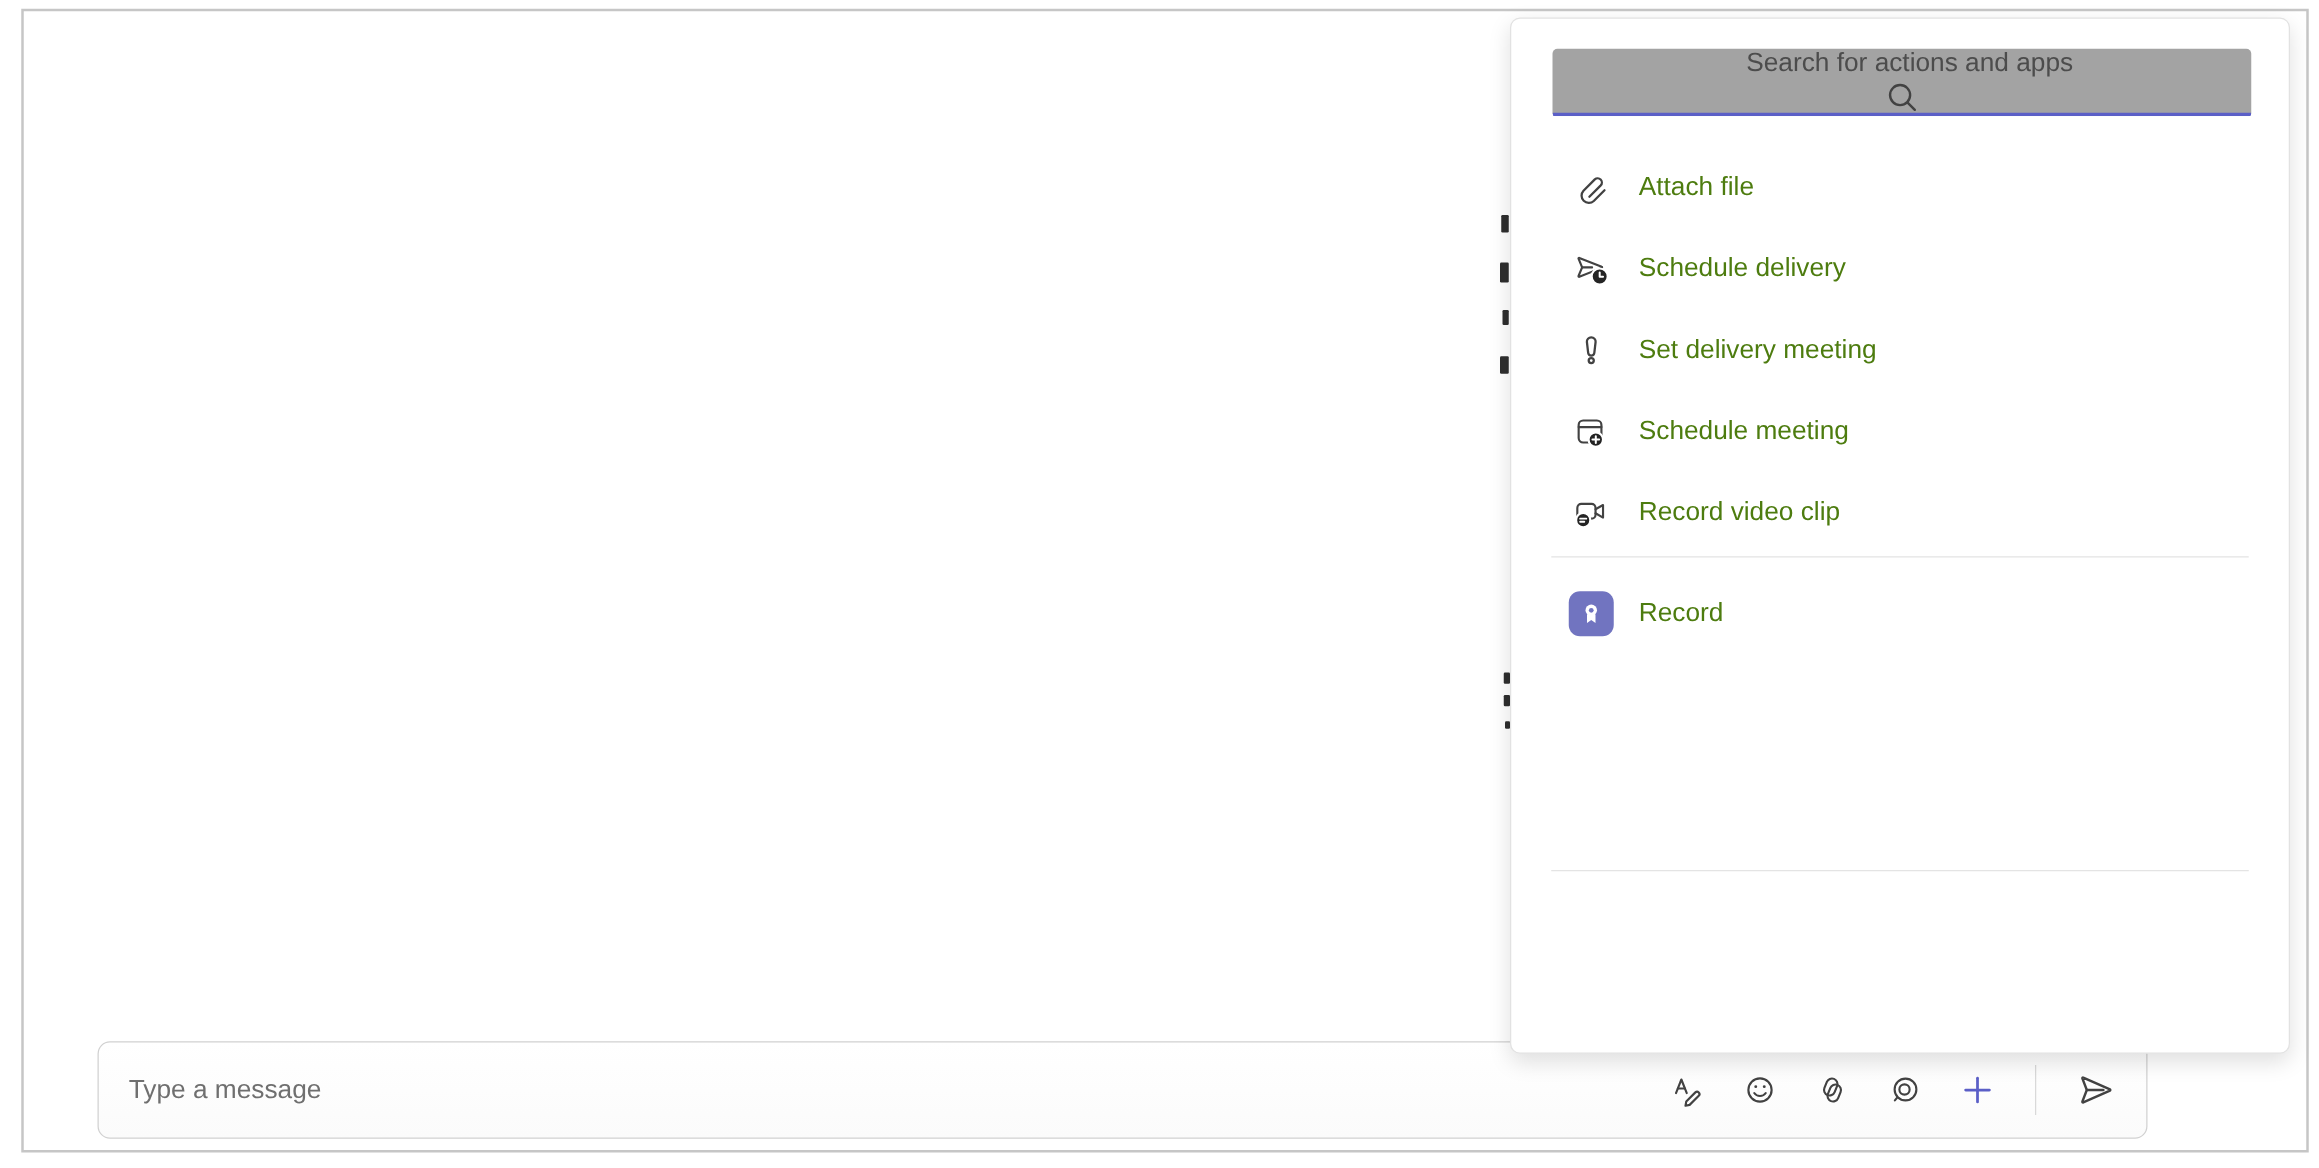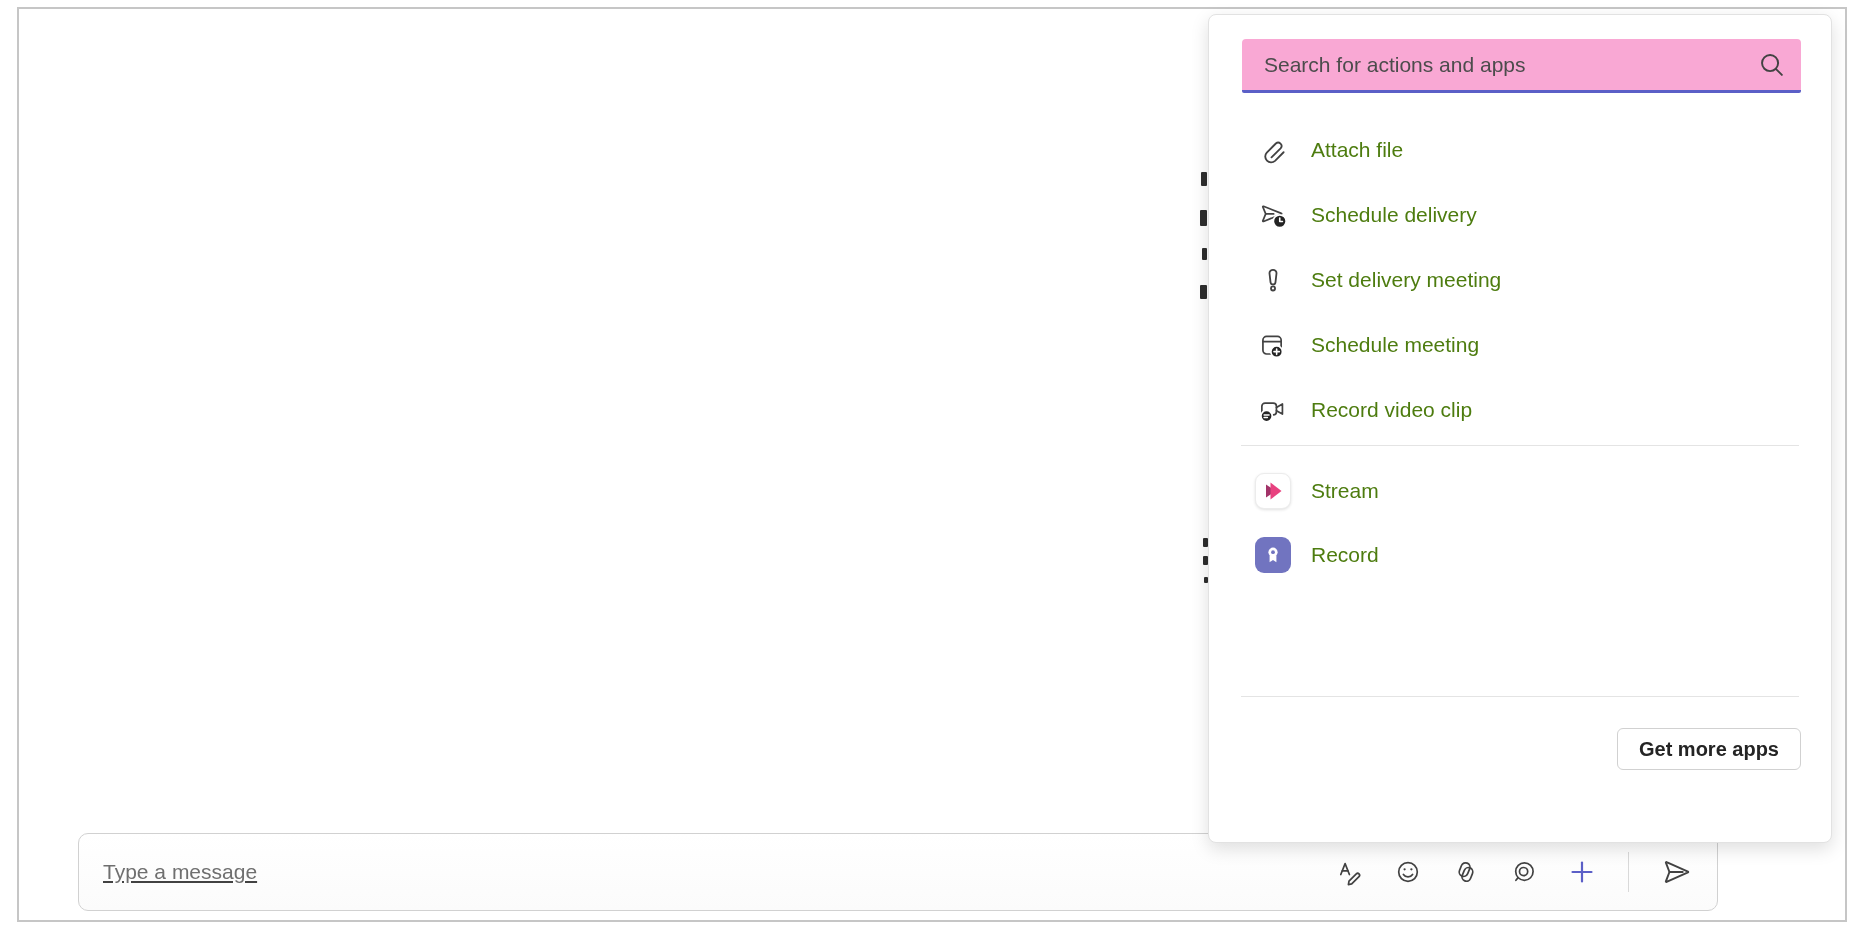--- a/index.html
+++ b/index.html
@@ -18,43 +18,42 @@
   .compose-box {
     position: absolute; left: 78px; top: 833px; width: 1640px; height: 78px;
     border: 1px solid #d1d1d1; border-radius: 10px;
     background: linear-gradient(#ffffff, #fbfbfb); z-index: 2;
   }
   .compose-input {
     position: absolute; left: 10px; top: 0; height: 100%; width: 900px;
     border: none; outline: none; background: transparent;
     font-family: "Liberation Sans", sans-serif; font-size: 21px; color: #424242;
     padding-left: 14px;
-    text-decoration: underline;
   }
   .compose-input::placeholder { color: #6f6f6f; opacity: 1; }
   .compose-toolbar {
     position: absolute; right: 24px; top: 50%; transform: translateY(-50%);
     display: flex; align-items: center; gap: 30px; z-index: 2;
   }
   .tbtn {
     background: none; border: none; padding: 0; cursor: pointer;
     width: 28px; height: 28px; display: flex; align-items: center; justify-content: center;
   }
   .toolbar-divider { width: 1px; height: 40px; background: #d9d9d9; margin: 0 2px; }
 
   
   .popup {
     position: absolute; left: 1208px; top: 14px; width: 624px; height: 829px;
     background: #ffffff; border: 1px solid #e2e2e2; border-radius: 8px;
     box-shadow: 0 6px 18px rgba(0,0,0,0.13); z-index: 5;
   }
   .search-wrap {
     position: absolute; left: 33px; top: 24px; width: 559px; height: 54px;
-    background: #f9a8d4; border-radius: 4px 4px 2px 2px;
-    border-bottom: 3px solid #5b5fc7; display: flex; align-items: center;
+    background: #a3a3a3; border-radius: 4px 4px 2px 2px;
+    border-bottom: 3px solid #5b5fc7; display: flex; align-items: center; flex-direction: column;
   }
   .search-input {
     flex: 1; height: 100%; border: none; outline: none; background: transparent;
     font-family: "Liberation Sans", sans-serif; font-size: 21px; color: #4a4a4a;
     padding-left: 22px;
   }
   .search-input::placeholder { color: #4c4c4c; opacity: 1; }
   .search-icon-box { width: 58px; display: flex; justify-content: center; }
 
   .menu-list { position: absolute; left: 0; top: 102px; width: 100%; }
@@ -226,43 +225,31 @@
         </svg>
       </span>
       <span class="menu-label">Record video clip</span>
     </div>
   </div>
 
   <div class="popup-divider divider-1"></div>
 
   <div class="apps-list">
 
-    <div class="menu-item">
-      <span class="icon-box">
-        <span class="app-tile stream">
-          <svg width="22" height="22" viewBox="0 0 22 22">
-            <polygon points="4,4.5 13.5,11 4,17.5" fill="#a23369"></polygon>
-            <polygon points="8.5,2.5 19.5,11 8.5,19.5" fill="#e8417f"></polygon>
-          </svg>
-        </span>
-      </span>
-      <span class="menu-label">Stream</span>
-    </div>
 
     <div class="menu-item">
       <span class="icon-box">
         <span class="app-tile purple">
           <svg width="22" height="22" viewBox="0 0 22 22">
             <circle cx="11" cy="8.2" r="4.6" fill="#ffffff"></circle>
             <polygon points="7.6,11.5 14.4,11.5 14.4,18.3 11,15.9 7.6,18.3" fill="#ffffff"></polygon>
             <circle cx="11" cy="8.2" r="1.9" fill="#7174c0"></circle>
           </svg>
         </span>
       </span>
       <span class="menu-label">Record</span>
     </div>
 
   </div>
 
   <div class="popup-divider divider-2"></div>
 
-  <button class="get-more-apps">Get more apps</button>
 </div>
 
 </body></html>

